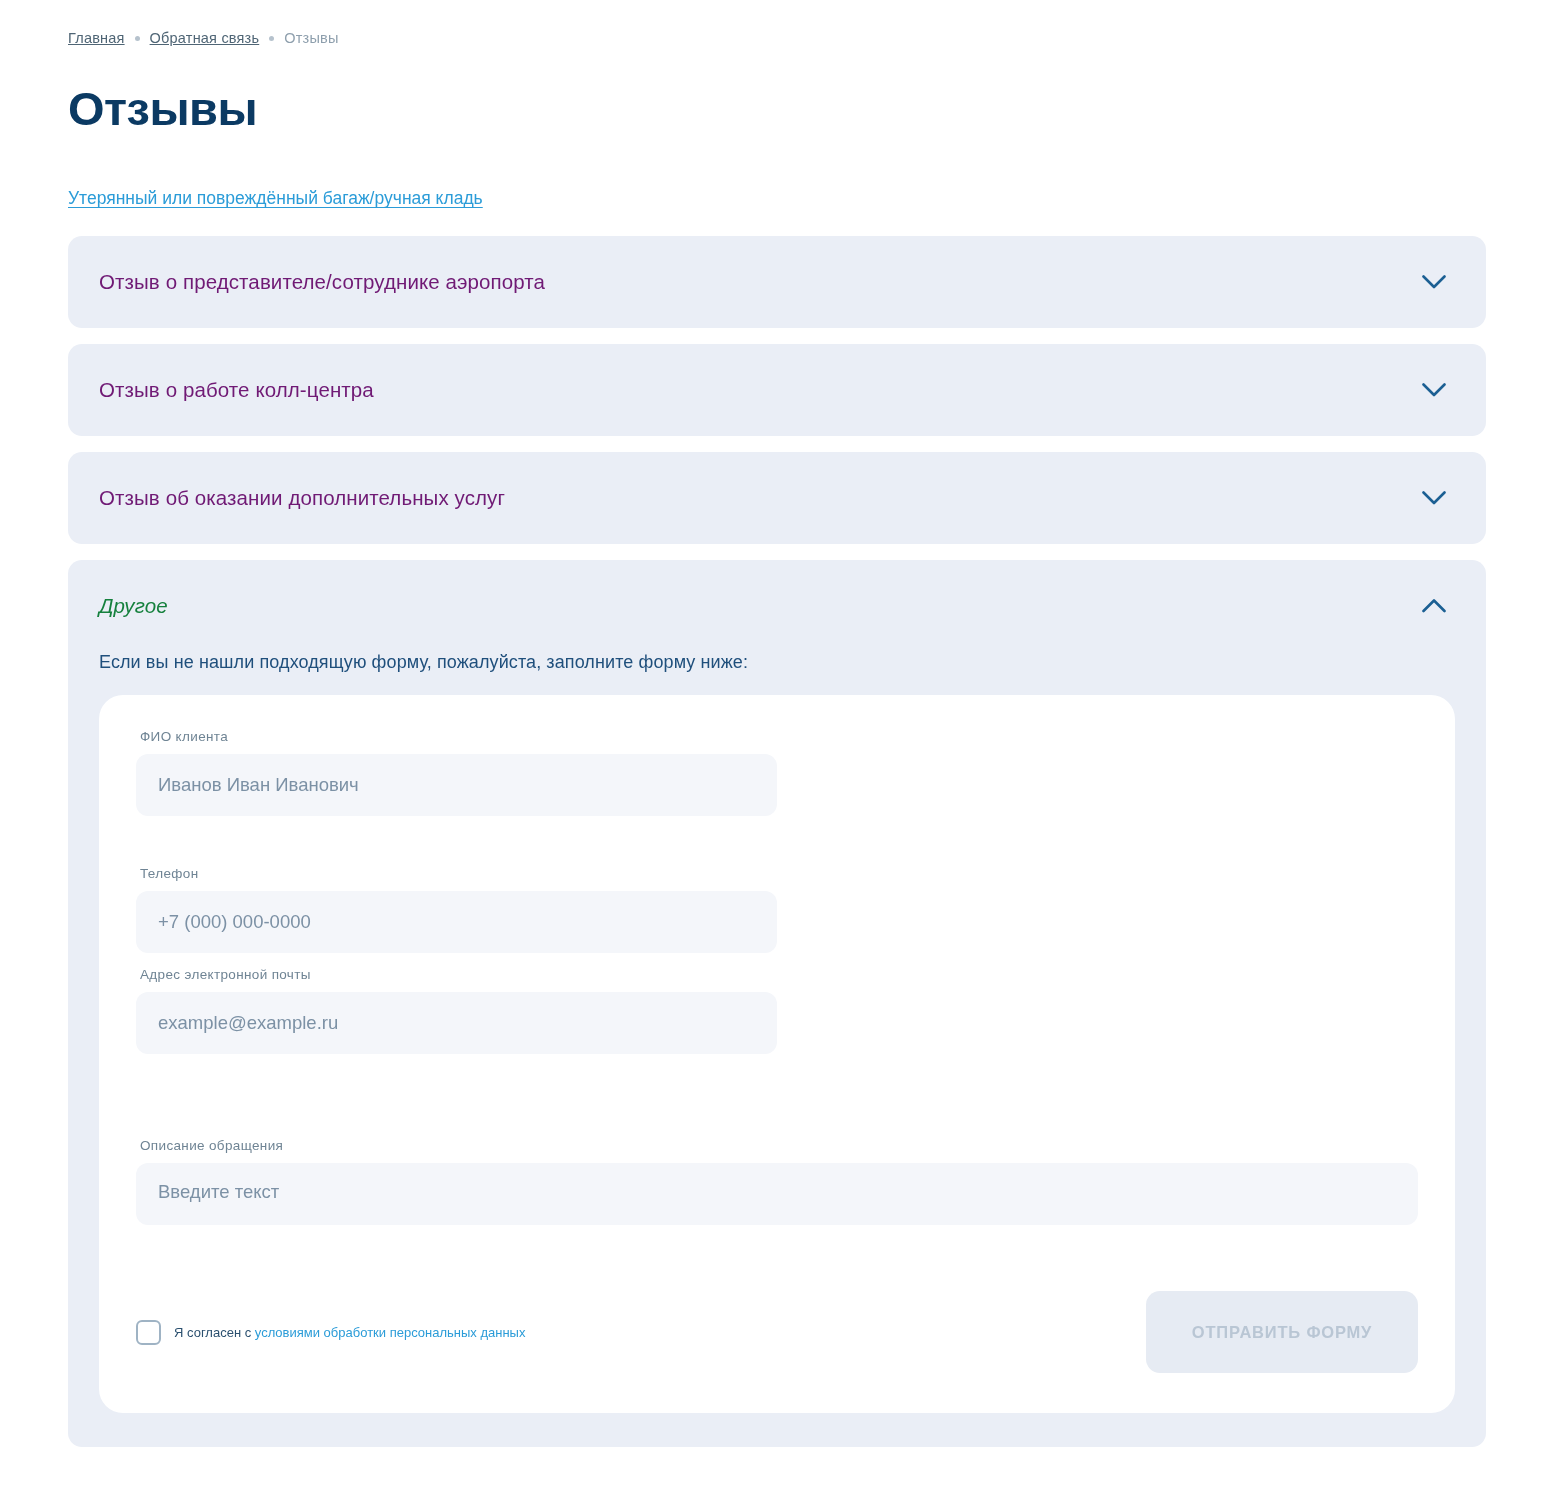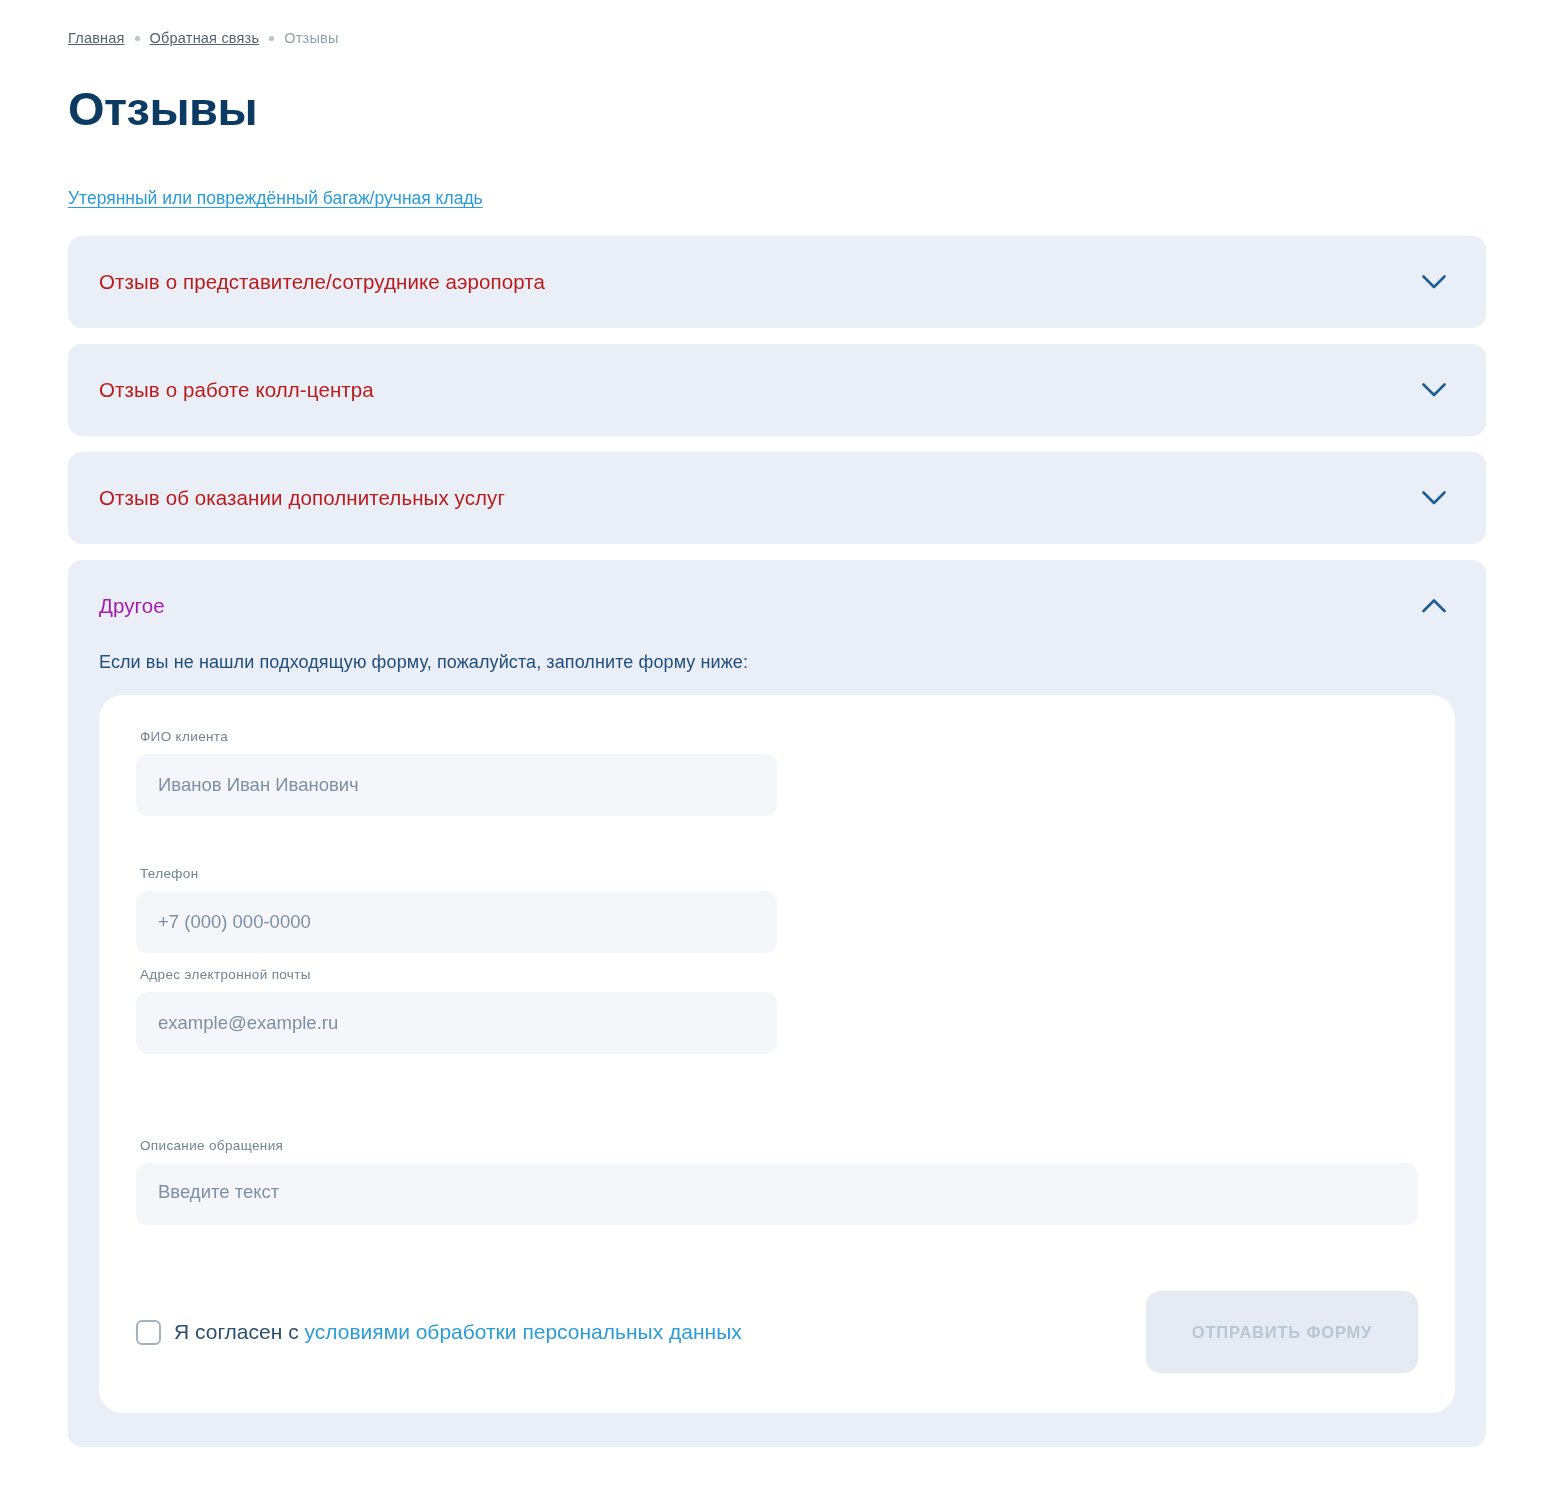--- a/index.html
+++ b/index.html
@@ -73,24 +73,24 @@
   .acc-head {
     height: 92px;
     display: flex;
     align-items: center;
     justify-content: space-between;
     padding: 0 40px 0 31px;
     cursor: pointer;
   }
   .acc-title {
     font-size: 20.5px;
-    color: #b91c1c;
+    color: #701a75;
     letter-spacing: 0.1px;
   }
-  .acc-item.open .acc-title { color: #a21caf; }
+  .acc-item.open .acc-title { color: #15803d; font-style: italic; }
   .chev svg { display: block; }
 
   
   .acc-body {
     padding: 0 31px 34px 31px;
   }
   .acc-hint {
     font-size: 18px;
     color: #1f4f7c;
     margin: 0 0 22px 0;
@@ -162,21 +162,21 @@
   }
   .checkbox {
     width: 25px; height: 25px;
     border: 2px solid #9fb3c4;
     border-radius: 6px;
     background: #fff;
     cursor: pointer;
     flex: 0 0 auto;
   }
   .consent-text {
-    font-size: 21px;
+    font-size: 13px;
     color: #2b506f;
   }
   .consent-text a,
   .consent-link {
     color: #2b9cd8;
     text-decoration: none;
   }
   .submit-btn {
     min-width: 272px;
     height: 82px;

